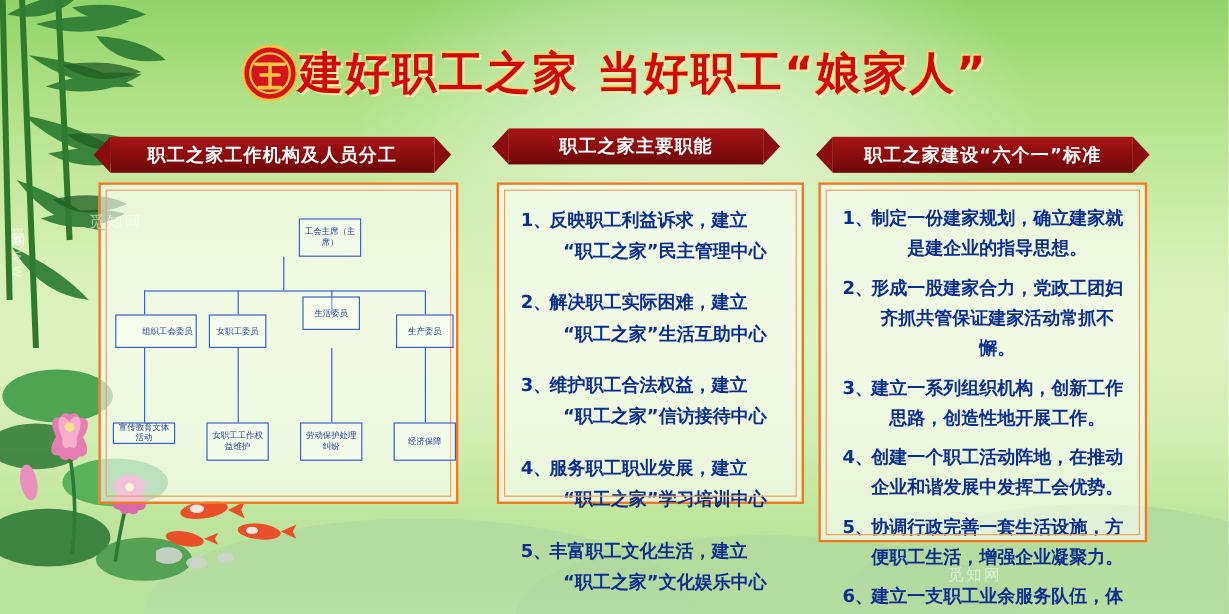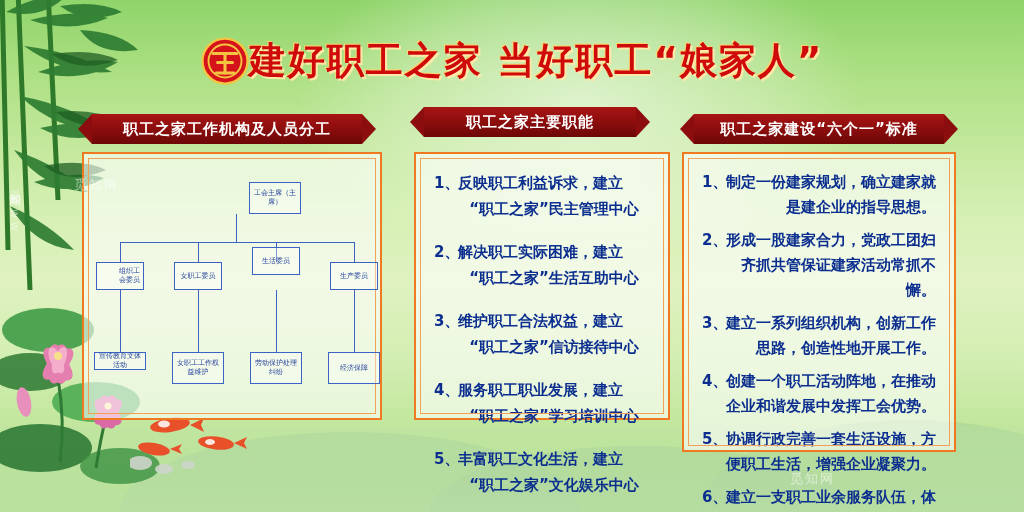--- a/index.html
+++ b/index.html
@@ -171,21 +171,21 @@
     width: 24px;
   }
   .list-text {
     flex: 1 1 auto;
   }
   .list-text .l2 { display: block; text-align: center; }
 
   
   #panel-functions .list-item { margin-bottom: 17px; }
   #panel-standards .list-item { margin-bottom: 8px; line-height: 25px; }
-  #panel-standards .list-text .l2 { text-align: right; }
+  #panel-standards .list-text .l2 { text-align: center; }
 
   
   .org {
     position: absolute;
     inset: 0;
   }
   .org-box {
     position: absolute;
     box-sizing: border-box;
     border: 1px solid #3b63c6;
@@ -352,21 +352,21 @@
 
       <div class="org-box" style="left:126px; top:28px; width:52px; height:32px;margin-left:39px;">工会主席（主席）</div>
       <div class="org-line v" style="left:152px; top:60px; height:28px;"></div>
 
       <div class="org-line h" style="left:36px; top:88px; width:234px;"></div>
       <div class="org-line v" style="left:36px;  top:88px; height:20px;"></div>
       <div class="org-line v" style="left:114px; top:88px; height:20px;"></div>
       <div class="org-line v" style="left:192px; top:88px; height:20px;"></div>
       <div class="org-line v" style="left:270px; top:88px; height:20px;"></div>
 
-      <div class="org-box" style="left:12px;  top:108px; width:48px; height:28px;padding-left:20px;">组织工会委员</div>
+      <div class="org-box" style="left:12px;  top:108px; width:68px; height:28px;padding-left:20px;">组织工会委员</div>
       <div class="org-box" style="left:90px;  top:108px; width:48px; height:28px;">女职工委员</div>
       <div class="org-box" style="left:168px; top:93px; width:48px; height:28px;">生活委员</div>
       <div class="org-box" style="left:246px; top:108px; width:48px; height:28px;">生产委员</div>
 
       <div class="org-line v" style="left:36px;  top:136px; height:62px;"></div>
       <div class="org-line v" style="left:114px; top:136px; height:62px;"></div>
       <div class="org-line v" style="left:192px; top:136px; height:62px;"></div>
       <div class="org-line v" style="left:270px; top:136px; height:62px;"></div>
 
       <div class="org-box" style="left:10px;  top:198px; width:52px; height:18px;">宣传教育文体活动</div>

